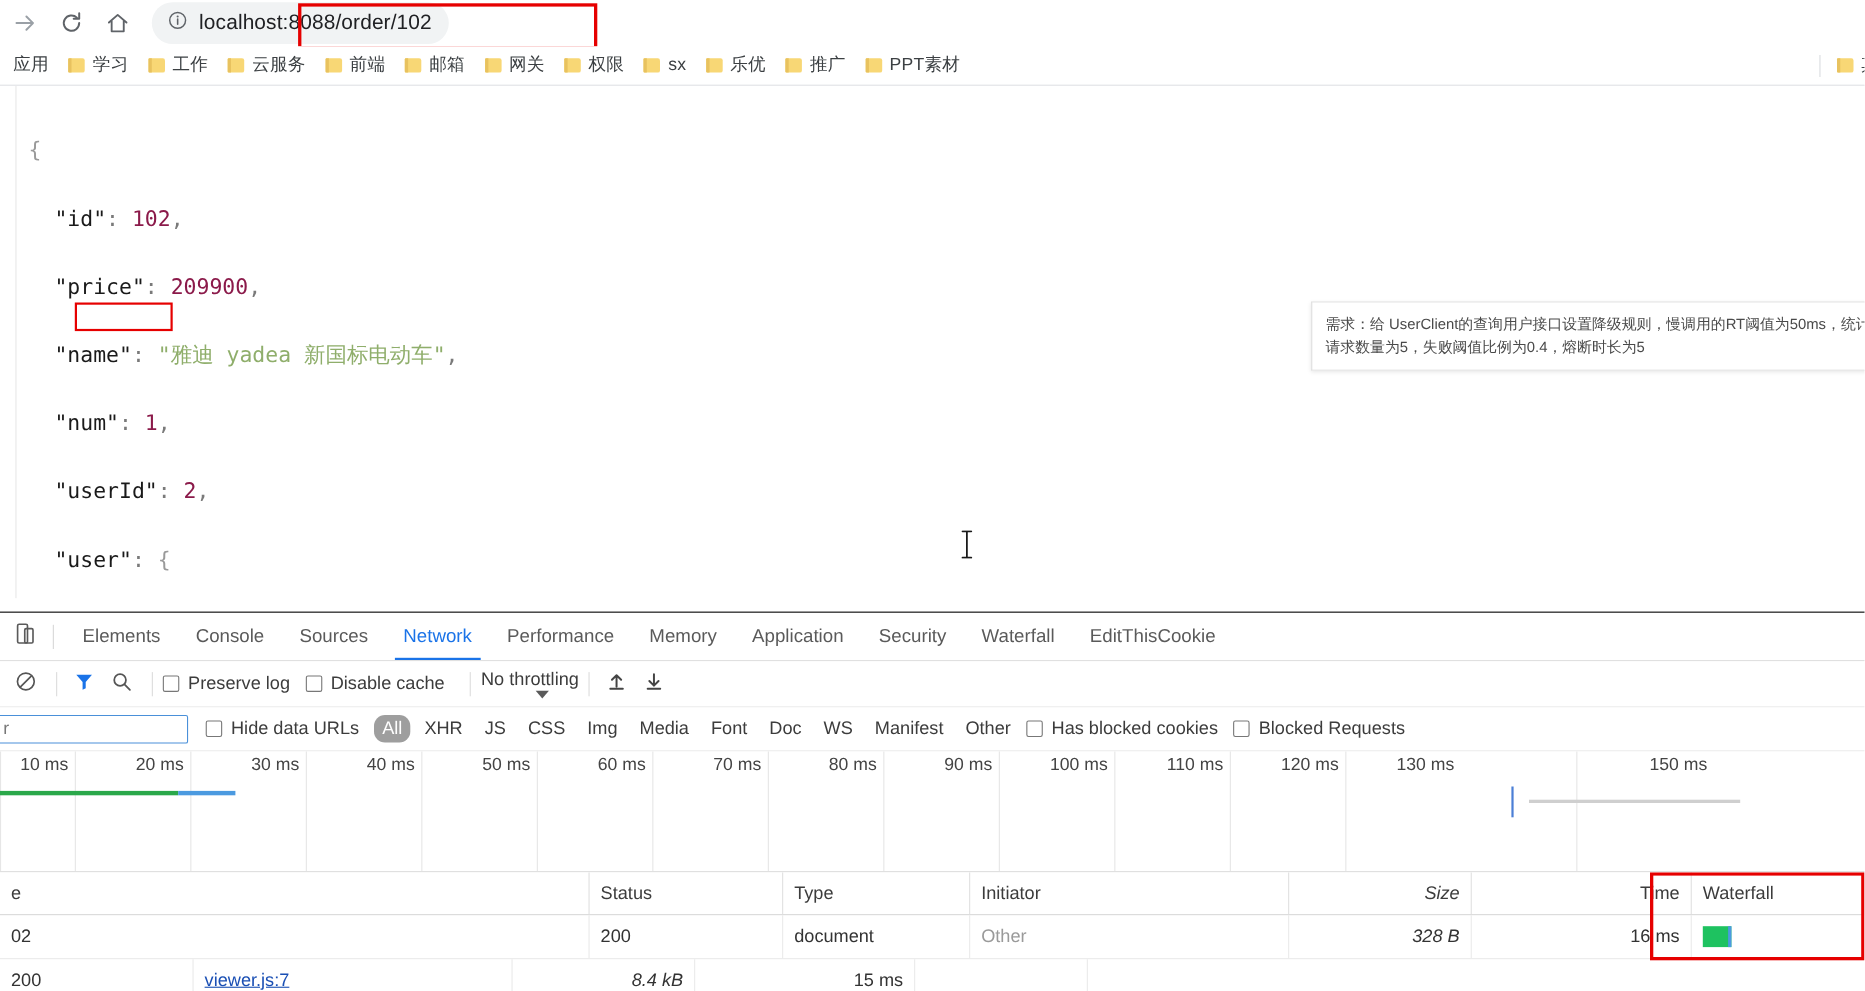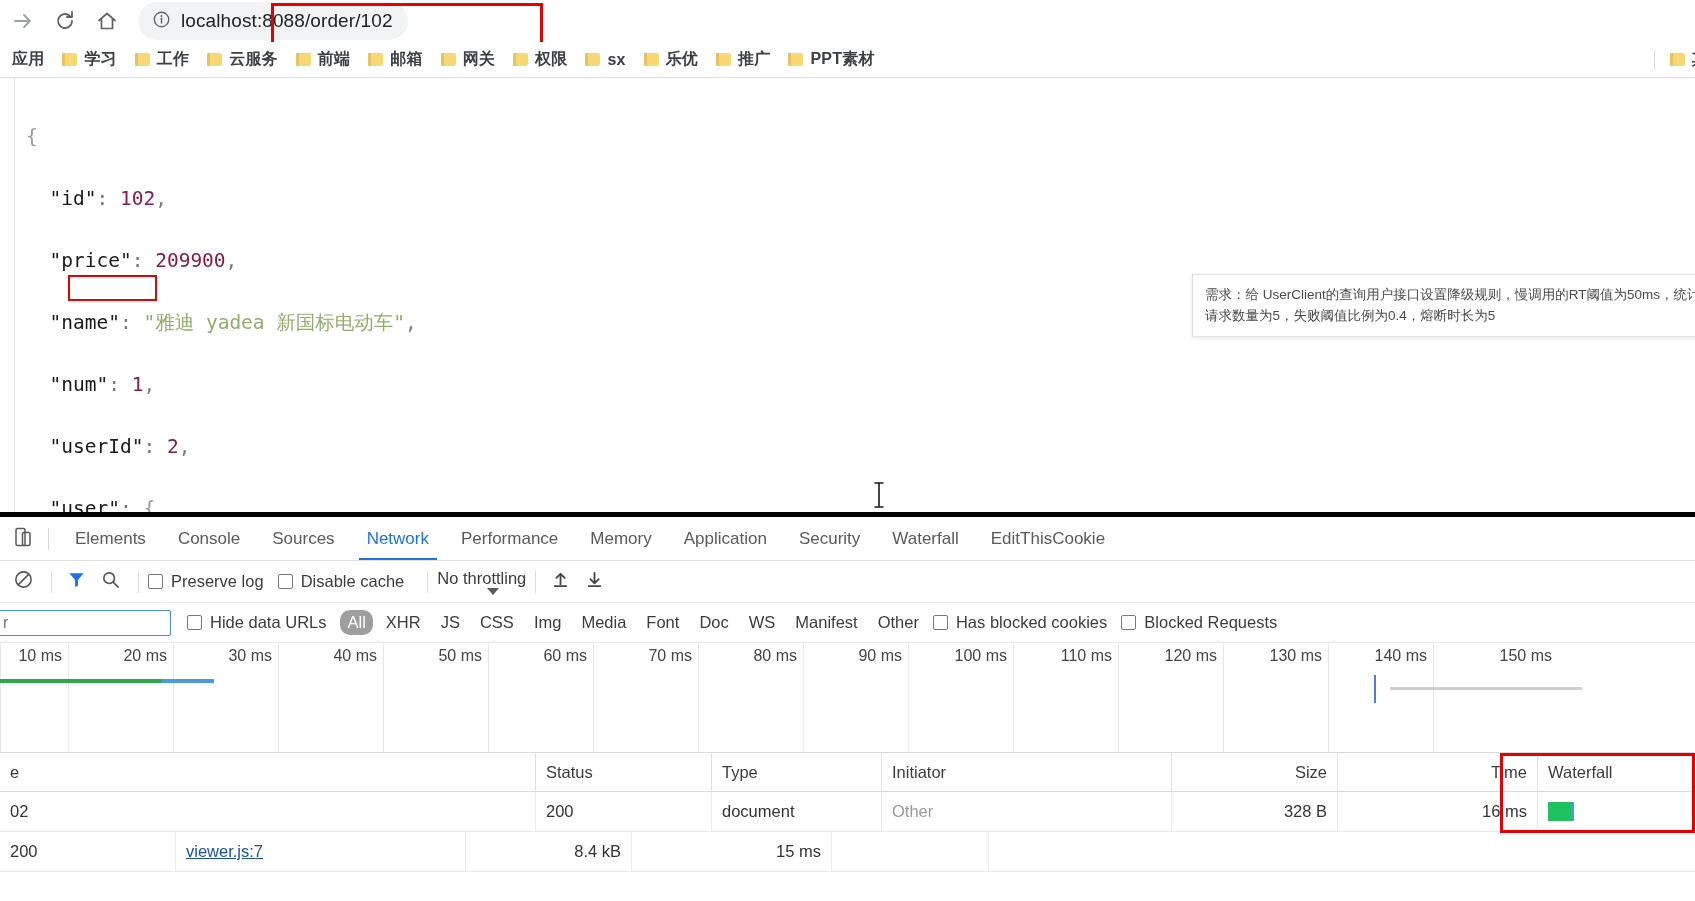--- a/index.html
+++ b/index.html
@@ -63,21 +63,20 @@
     display: flex; align-items: center;
     padding-left: 6px;
     border-bottom: 1px solid #dadce0;
   }
   .bm {
     display: flex; align-items: center;
     height: 28px;
     padding: 0 9px;
     border-radius: 4px;
     white-space: nowrap;
-    font-weight: bold;
   }
   .bm-label {
     font-size: 16px; color: #3c4043;
     letter-spacing: .2px;
   }
   .folder-icon {
     width: 15px; height: 13px;
     margin-right: 7px;
     flex: 0 0 auto;
     position: relative;
@@ -157,23 +156,23 @@
   .note-line {
     font-family: "Liberation Sans", sans-serif;
     font-size: 13.5px;
     line-height: 21px;
     color: #4a4a4a;
     white-space: nowrap;
   }
 
   
   .devtools {
-    position: absolute; left: 0; top: 512px; width: 1695px; height: 263px;
+    position: absolute; left: 0; top: 556px; width: 1695px; height: 263px;
     background: #ffffff;
-    border-top: 5px solid #000000;
+    border-top: 1px solid #000000;
   }
 
   .dt-tabbar {
     position: relative;
     height: 44px;
     display: flex; align-items: center;
     border-bottom: 1px solid #e0e0e0;
     padding-left: 6px;
   }
   .dt-device-icon {
@@ -322,21 +321,21 @@
     display: flex; align-items: center;
     border-right: 1px solid #eaeaea;
     overflow: hidden;
     white-space: nowrap;
   }
   .nt-head .nt-cell { color: #3c3c3c; border-right: 1px solid #e0e0e0; }
   .c-name      { width: 536px; }
   .c-status    { width: 176px; }
   .c-type      { width: 170px; }
   .c-initiator { width: 290px; }
-  .c-size      { width: 166px; justify-content: flex-end; }
+  .c-size      { width: 166px; justify-content: flex-end; font-style: italic; }
   .c-time      { width: 200px; justify-content: flex-end; }
   .c-waterfall { width: 157px; }
   .muted { color: #9a9a9a; }
   .link-initiator {
     color: #1a4fb4; text-decoration: underline; cursor: pointer;
   }
   .wf-bar {
     width: 26px; height: 19px;
     background: #1ec260;
     border-right: 3px solid #4b9ae0;
@@ -660,23 +659,20 @@
       </div>
     <div class="rtick" style="left:1013px;width:105px">
         <span>110 ms</span>
       </div>
     <div class="rtick" style="left:1118px;width:105px">
         <span>120 ms</span>
       </div>
     <div class="rtick" style="left:1223px;width:105px">
         <span>130 ms</span>
       </div>
-    <div class="rtick" style="left:1328px;width:105px">
-        <span>140 ms</span>
-      </div>
     <div class="rtick" style="left:1433px;width:125px">
         <span>150 ms</span>
       </div>
 
     <div class="overview-bar-green" style="width:162px"></div>
     <div class="overview-bar-blue" style="left:162px;width:52px"></div>
     <div class="marker-blue" style="left:1374px"></div>
     <div class="overview-bar-gray" style="left:1390px;width:192px"></div>
   </div>
 

